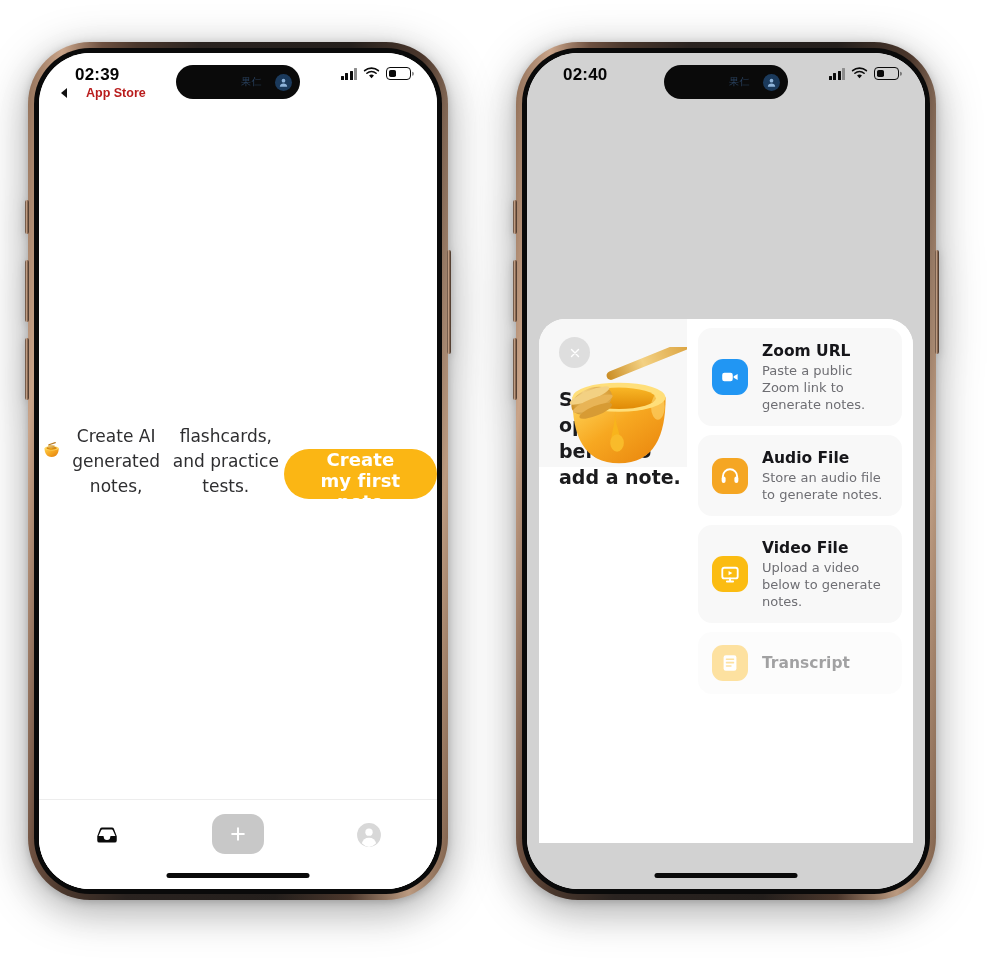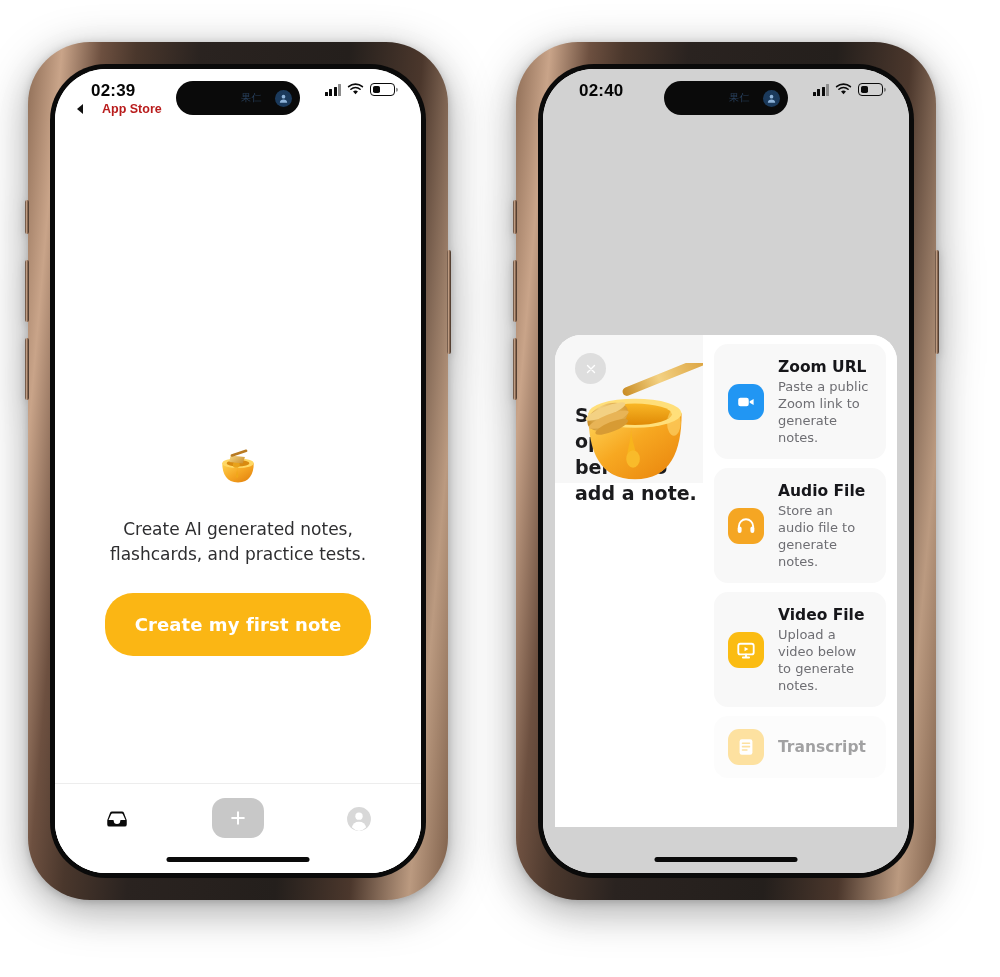--- a/index.html
+++ b/index.html
@@ -10,21 +10,21 @@
     overflow: hidden;
   }
   .stage { position: relative; width: 1000px; height: 977px; }
 
   
   .phone {
     position: absolute;
     width: 420px; height: 858px;
     border-radius: 62px;
     background: linear-gradient(95deg,#8d6c55 0%,#c9a489 7%,#6d5040 15%,#4a372c 22%,#2a2320 35%,#241f1c 65%,#4b372c 80%,#bb9a80 92%,#7d5f4a 100%);
-    padding: 22px;
+    padding: 6px;
     filter: drop-shadow(0 10px 22px rgba(0,0,0,0.30)) drop-shadow(0 2px 4px rgba(0,0,0,0.22));
   }
   .phone-inner {
     position: relative;
     width: 100%; height: 100%;
     border-radius: 56px;
     background: #0a0a0a;
     padding: 5px;
   }
   .screen {
@@ -102,35 +102,35 @@
   .battery::after {
     content:""; position:absolute; right:-4px; top:50%; transform:translateY(-50%);
     width:2px; height:4.5px; background:rgba(10,10,10,.45); border-radius:0 2px 2px 0;
   }
   .battery span { display:block; height:100%; width:38%; background:#0a0a0a; border-radius:1.8px; }
 
   
   .p1-body { position:absolute; inset:0; background:#ffffff; }
   .empty-state {
     position: absolute; left: 0; right: 0; top: 368px;
-    display: flex; flex-direction: column; align-items: center;
+    display: flex; align-items: center;
   }
   .honey-emoji { width: 56px; height: 56px; margin-bottom: 24px; }
   .empty-line {
     font-size: 17px; color: #2e2e30; line-height: 25px; text-align: center;
     font-family: "DejaVu Sans", sans-serif;
   }
   .cta-btn {
     margin-top: 26px;
     background: #fbb614;
     color: #ffffff;
     border: none;
     border-radius: 28px;
     padding: 0 30px;
-    height: 63px;
+    height: 50px;
     font-size: 18px; font-weight: bold;
     font-family: "DejaVu Sans", sans-serif;
     cursor: pointer;
     letter-spacing: .1px;
   }
   .tabbar {
     position: absolute; left: 0; right: 0; bottom: 0; height: 90px;
     background: #ffffff;
     border-top: 1px solid #ededed;
     display: flex; align-items: flex-start; justify-content: space-around;

